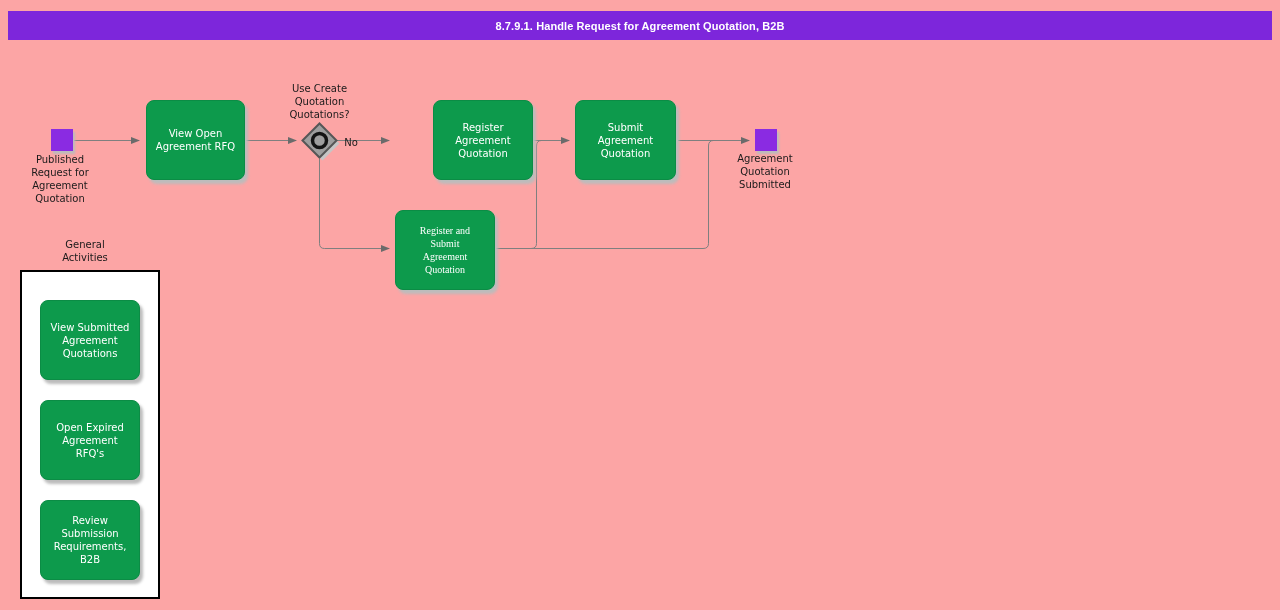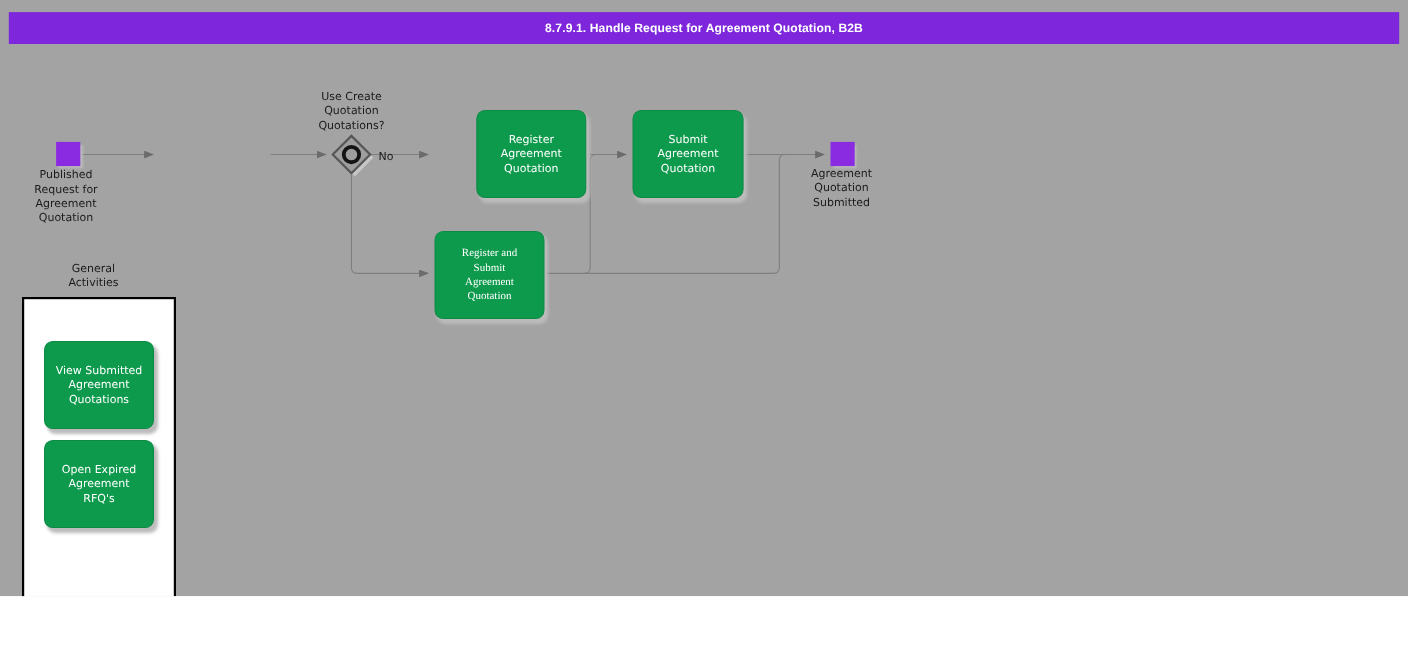--- a/index.html
+++ b/index.html
@@ -1,17 +1,17 @@
 <!DOCTYPE html>
 <html><head>
 <meta charset="utf-8">
 <style>
   html,body{margin:0;padding:0;background:#ffffff;}
   #canvas{
-    position:relative;width:1280px;height:542px;overflow:hidden;background:#a3a3a3;
+    position:relative;width:1280px;height:610px;overflow:hidden;background:#fca5a5;
     font-family:"DejaVu Sans","Liberation Sans",sans-serif;
   }
   
   .titlebar{
     position:absolute;left:8px;top:11px;width:1264px;height:29px;
     background:var(--titlebar,#7d26db);
     display:flex;align-items:center;justify-content:center;
   }
   .titlebar span{
     color:#ffffff;font-size:11px;font-weight:bold;letter-spacing:.1px;
@@ -77,20 +77,24 @@
       <circle cx="319.5" cy="140.5" r="7" fill="#9e9e9e" stroke="#141414" stroke-width="3.5"></circle>
     </g>
   </svg>
 
   <div class="event-square" style="left:51px;top:129px;"></div>
   <div class="lbl" style="left:10px;top:153px;width:100px;">Published
 Request for
 Agreement
 Quotation</div>
 
+  <div class="activity" style="left:146px;top:100px;width:99px;height:80px;">
+    <span>View Open
+Agreement RFQ</span>
+  </div>
 
   <div class="lbl" style="left:269px;top:82px;width:101px;">Use Create
 Quotation
 Quotations?</div>
   <div class="lbl" style="left:338px;top:136px;width:26px;">No</div>
 
   <div class="activity" style="left:405px;top:100px;width:100px;height:80px;margin-left:28px;">
     <span>Register
 Agreement
 Quotation</span>
@@ -112,26 +116,32 @@
   <div class="event-square" style="left:755px;top:129px;"></div>
   <div class="lbl" style="left:715px;top:152px;width:100px;">Agreement
 Quotation
 Submitted</div>
 
   <div class="lbl" style="left:35px;top:238px;width:100px;">General
 Activities</div>
 
   <div class="ga-frame"></div>
 
-  <div class="activity" style="left:40px;top:310px;width:100px;height:80px;">
+  <div class="activity" style="left:40px;top:300px;width:100px;height:80px;">
     <span>View Submitted
 Agreement
 Quotations</span>
   </div>
 
   <div class="activity" style="left:40px;top:400px;width:100px;height:80px;">
     <span>Open Expired
 Agreement
 RFQ's</span>
   </div>
 
+  <div class="activity" style="left:40px;top:500px;width:100px;height:80px;">
+    <span>Review
+Submission
+Requirements,
+B2B</span>
+  </div>
 
 </div>
 
 </body></html>

